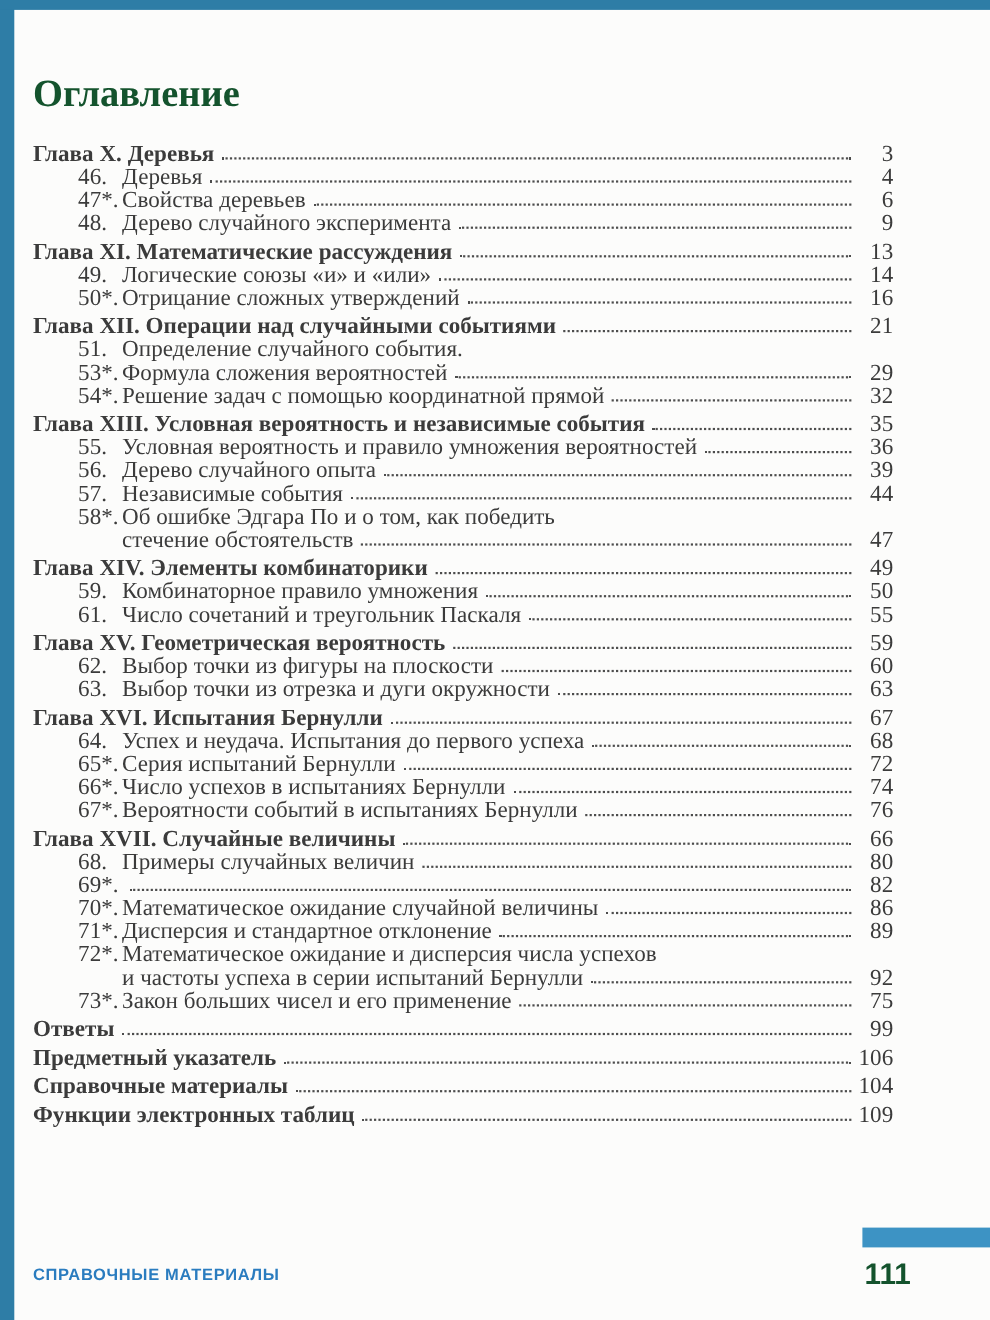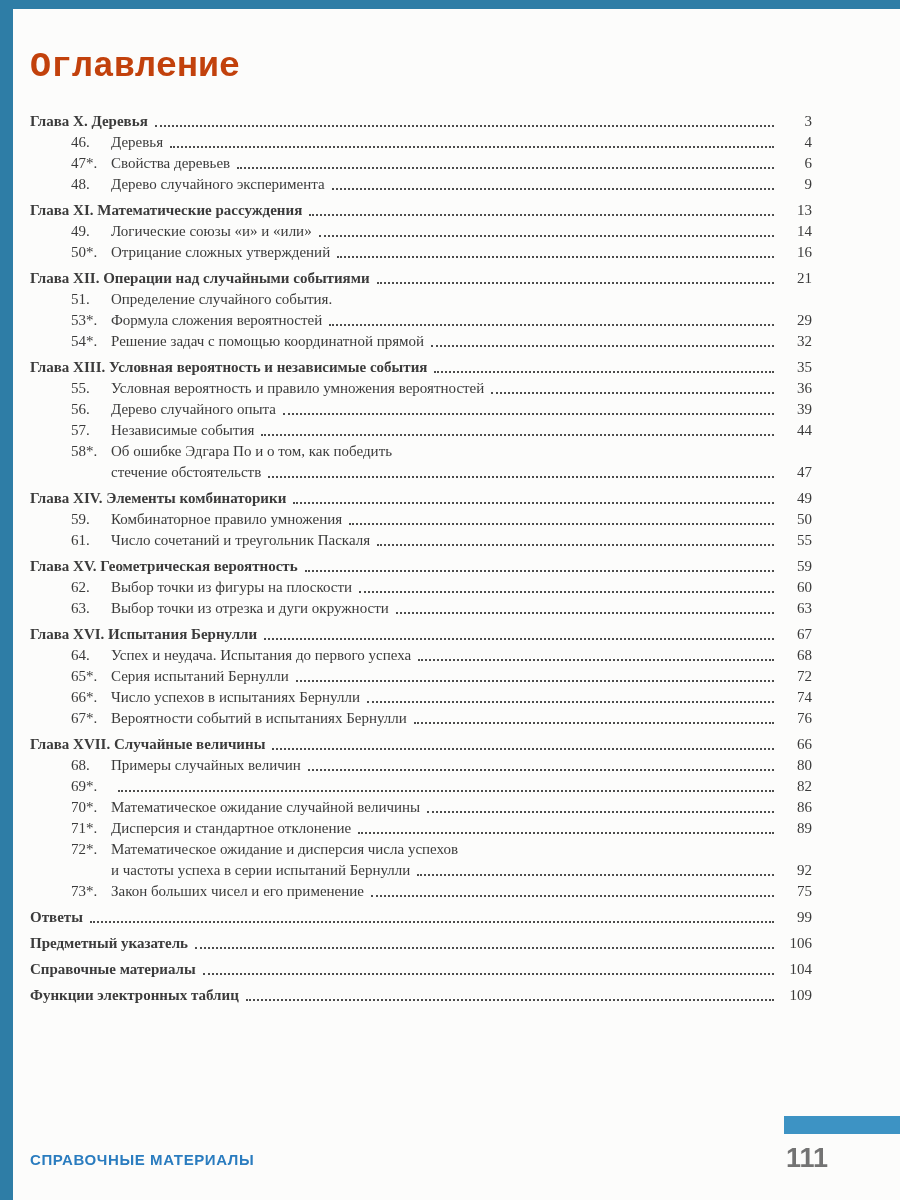--- a/index.html
+++ b/index.html
@@ -18,28 +18,28 @@
   }
   .edge-top{
     position:absolute;left:0;top:0;right:0;height:9px;
     background:#2e7da6;
   }
   .content{
     position:absolute;left:30px;top:9px;width:782px;
   }
   h1.title{
     margin:0;
-    padding-top:38px;
-    font-family:Liberation Mono, monospace;
+    padding-top:56px;
+    font-family:Liberation Serif, serif;
     font-weight:bold;
     font-size:35px;
-    color:#c2410c;
+    color:#14532d;
     margin-bottom:24px;
   }
-  .toc{font-size:15px;}
+  .toc{font-size:21px;}
   .toc-entry{display:flex;align-items:flex-start;}
   .toc-entry .num{
     flex:0 0 40px;
     margin-left:41px;
     line-height:21px;
   }
   .toc-entry .body{flex:1;min-width:0;}
   .toc-entry .line{display:flex;align-items:baseline;line-height:21px;}
   .toc-entry .t{white-space:nowrap;}
   .toc-entry.chapter{margin-top:5px;}
@@ -69,21 +69,21 @@
     font-size:15px;
     letter-spacing:0.6px;
     color:#2a7cbf;
   }
   .page-number{
     position:absolute;
     right:72px;bottom:26px;
     font-family:"Liberation Sans","DejaVu Sans",sans-serif;
     font-weight:bold;
     font-size:27px;
-    color:#737373;
+    color:#14532d;
   }
 </style>
 </head>
 <body>
 
 <div class="page">
   <div class="edge-left"></div>
   <div class="edge-top"></div>
 
   <div class="content">

